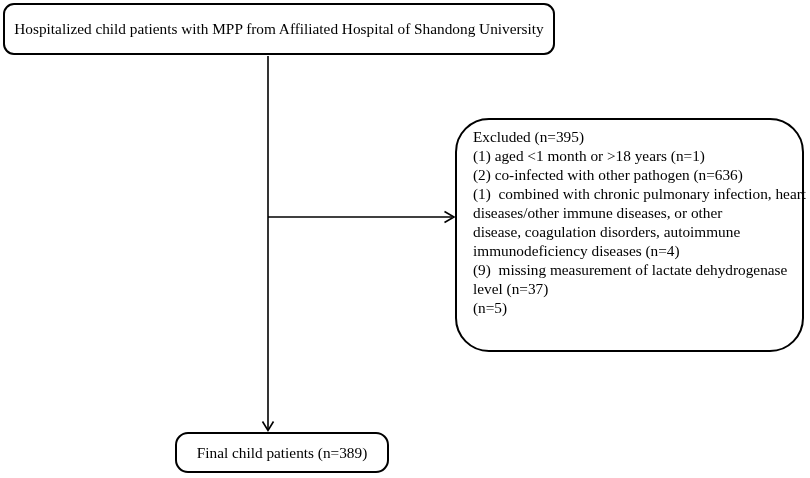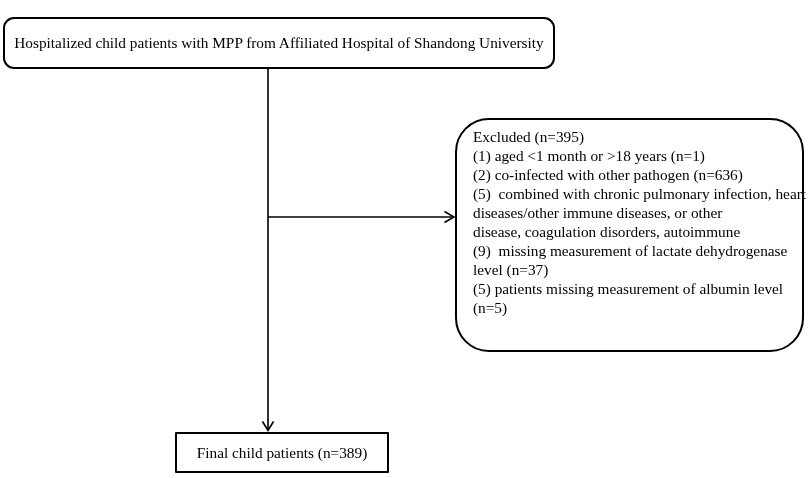--- a/index.html
+++ b/index.html
@@ -17,21 +17,21 @@
     overflow: hidden;
   }
   .box {
     position: absolute;
     box-sizing: border-box;
     border: 2px solid var(--border, #000000);
     background: #ffffff;
   }
   .box-top {
     left: 3px;
-    top: 17px;
+    top: 3px;
     width: 552px;
     height: 52px;
     border-radius: 11px;
     display: flex;
     flex-direction: column;
     justify-content: center;
     align-items: center;
     text-align: center;
     font-size: 15.3px;
     line-height: 20px;
@@ -44,21 +44,21 @@
     border-radius: 34px;
     padding: 7px 2px 0 16px;
     font-size: 15.3px;
     line-height: 19px;
   }
   .box-final {
     left: 175px;
     top: 432px;
     width: 214px;
     height: 41px;
-    border-radius: 1px;
+    border-radius: 13px;
     display: flex;
     justify-content: center;
     align-items: center;
     font-size: 15.3px;
   }
   .tline {
     white-space: pre; 
   }
   .connector-layer {
     position: absolute;
@@ -87,26 +87,26 @@
   </svg>
 
   <div class="box box-top">
       <div class="tline">Hospitalized child patients with MPP from Affiliated Hospital of Shandong University</div>
     </div>
 
   <div class="box box-excluded">
       <div class="tline">Excluded (n=395)</div>
       <div class="tline">(1) aged &lt;1 month or &gt;18 years (n=1)</div>
       <div class="tline">(2) co-infected with other pathogen (n=636)</div>
-      <div class="tline">(5)  combined with chronic pulmonary infection, heart</div>
+      <div class="tline">(1)  combined with chronic pulmonary infection, heart</div>
       <div class="tline">diseases/other immune diseases, or other</div>
       <div class="tline">disease, coagulation disorders, autoimmune</div>
+      <div class="tline">immunodeficiency diseases (n=4)</div>
       <div class="tline">(9)  missing measurement of lactate dehydrogenase</div>
       <div class="tline">level (n=37)</div>
-      <div class="tline">(5) patients missing measurement of albumin level</div>
       <div class="tline">(n=5)</div>
     </div>
 
   <div class="box box-final">
     <span class="tline">Final child patients (n=389)</span>
   </div>
 
 </div>
 
 </body></html>

